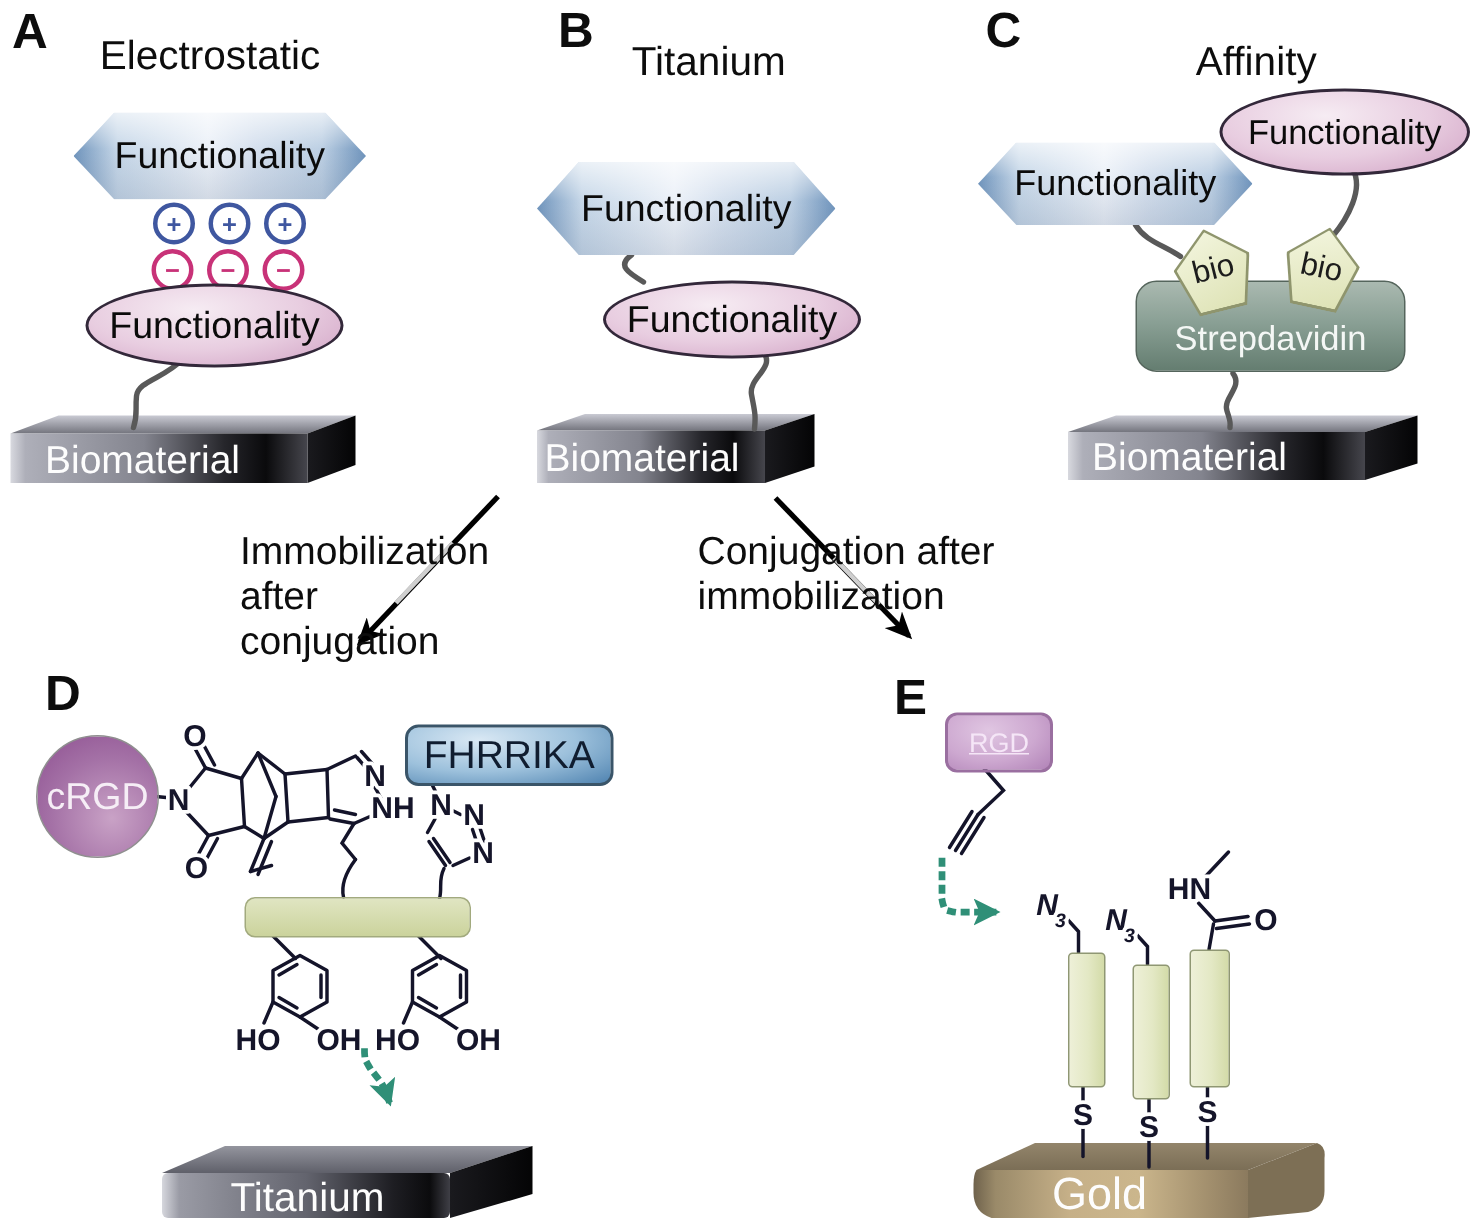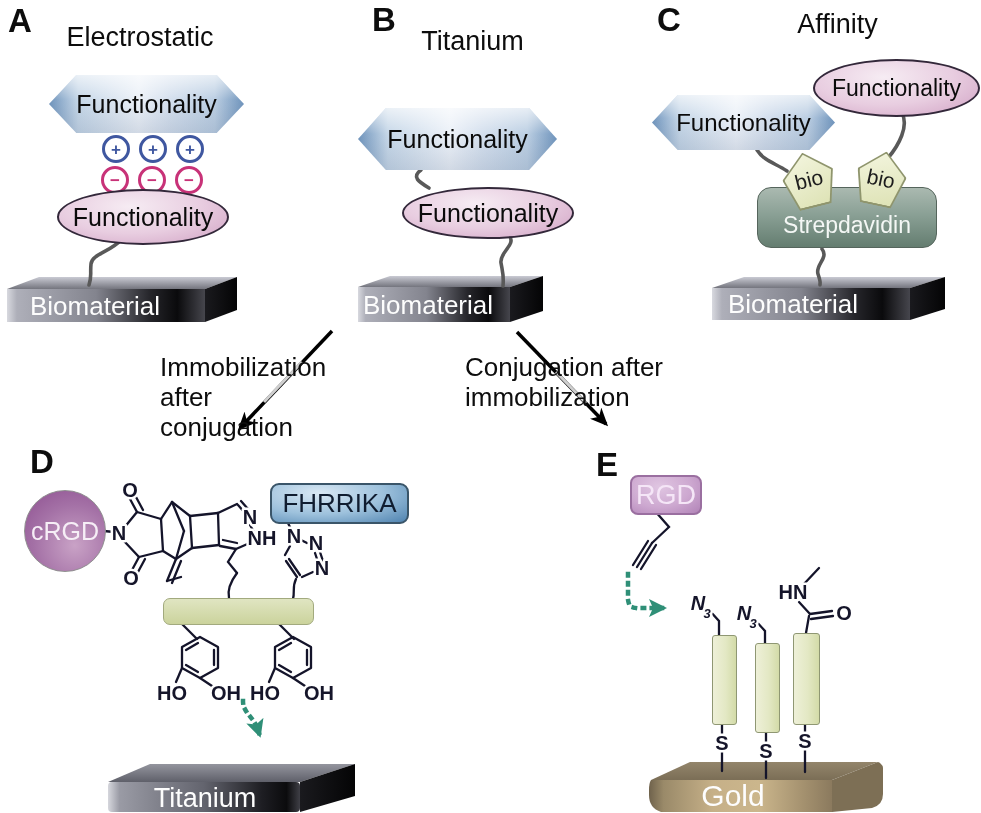--- a/index.html
+++ b/index.html
@@ -32,21 +32,21 @@
   .pent{position:absolute;z-index:3;clip-path:polygon(50% 0,100% 40%,81% 100%,19% 100%,0 40%);
         background:#8f956d;}
   .pent-in{position:absolute;inset:2px;clip-path:polygon(50% 0,100% 40%,81% 100%,19% 100%,0 40%);
         background:linear-gradient(160deg,#f4f6e0,#dde2b4);display:flex;align-items:center;
         justify-content:center;font-size:21px;color:#1c1c1c;}
   .crgd{border-radius:50%;border:1px solid #8f8f8f;
         background:radial-gradient(circle at 62% 68%,#c9a2c6 0%,#a471a6 55%,#8d4f90 100%);
         color:#f6eef6;font-size:25px;z-index:2;}
   .rgd{border-radius:8px;border:2px solid #9a6fa0;
        background:radial-gradient(ellipse at 40% 28%,#e0c6e2 0%,#cda8d0 55%,#b183b7 100%);
-       color:#f5e6f7;font-size:27px;z-index:2;}
+       color:#f5e6f7;font-size:18px;z-index:2;text-decoration:underline;}
   .bar{border-radius:7px;border:1px solid #a2aa7e;
        background:linear-gradient(180deg,#e0e5c2,#cbd39c);z-index:2;}
   .grect{border-radius:3px;border:1.5px solid #8f9773;
        background:linear-gradient(90deg,#eef0d8 0%,#e3e8c4 55%,#d3dba8 100%);z-index:2;}
   .transition-text{z-index:2;font-size:26px;text-align:left;line-height:30px;color:#0d0d0d;}
   .bond{stroke:#14142a;stroke-width:2.3;fill:none;stroke-linecap:round;}
   .ringp{stroke:#14142a;stroke-width:2.3;fill:none;stroke-linejoin:round;}
   .link{stroke:#595959;stroke-width:3.6;fill:none;stroke-linecap:round;}
   .atom{font-family:"Liberation Sans",sans-serif;font-size:20px;font-weight:600;fill:#15152a;
         paint-order:stroke;stroke:#ffffff;stroke-width:5px;stroke-linejoin:round;}
@@ -293,21 +293,21 @@
   <div class="abs panel-letter" style="left:372px;top:1px;">B</div>
   <div class="abs panel-title" style="left:395px;top:26px;width:155px;">Titanium</div>
   <div class="abs shape hex" style="left:358px;top:108px;width:199px;height:62px;">
     <span>Functionality</span>
   </div>
   <div class="abs shape oval" style="left:402px;top:187px;width:168px;height:48px;">
     <span>Functionality</span>
   </div>
 
   <div class="abs panel-letter" style="left:657px;top:1px;">C</div>
-  <div class="abs panel-title" style="left:760px;top:9px;width:155px;text-align:center;">Affinity</div>
+  <div class="abs panel-title" style="left:760px;top:26px;width:155px;text-align:center;">Affinity</div>
   <div class="abs shape oval" style="left:813px;top:59px;width:163px;height:54px;font-size:23px;">
     <span>Functionality</span>
   </div>
   <div class="abs shape hex" style="left:652px;top:95px;width:183px;height:55px;font-size:24px;">
     <span>Functionality</span>
   </div>
   <div class="abs shape strep" style="left:757px;top:187px;width:180px;height:61px;">
     <span>Strepdavidin</span>
   </div>
   <div class="pent" style="left:783px;top:152px;width:52px;height:56px;transform:rotate(-14deg);">

